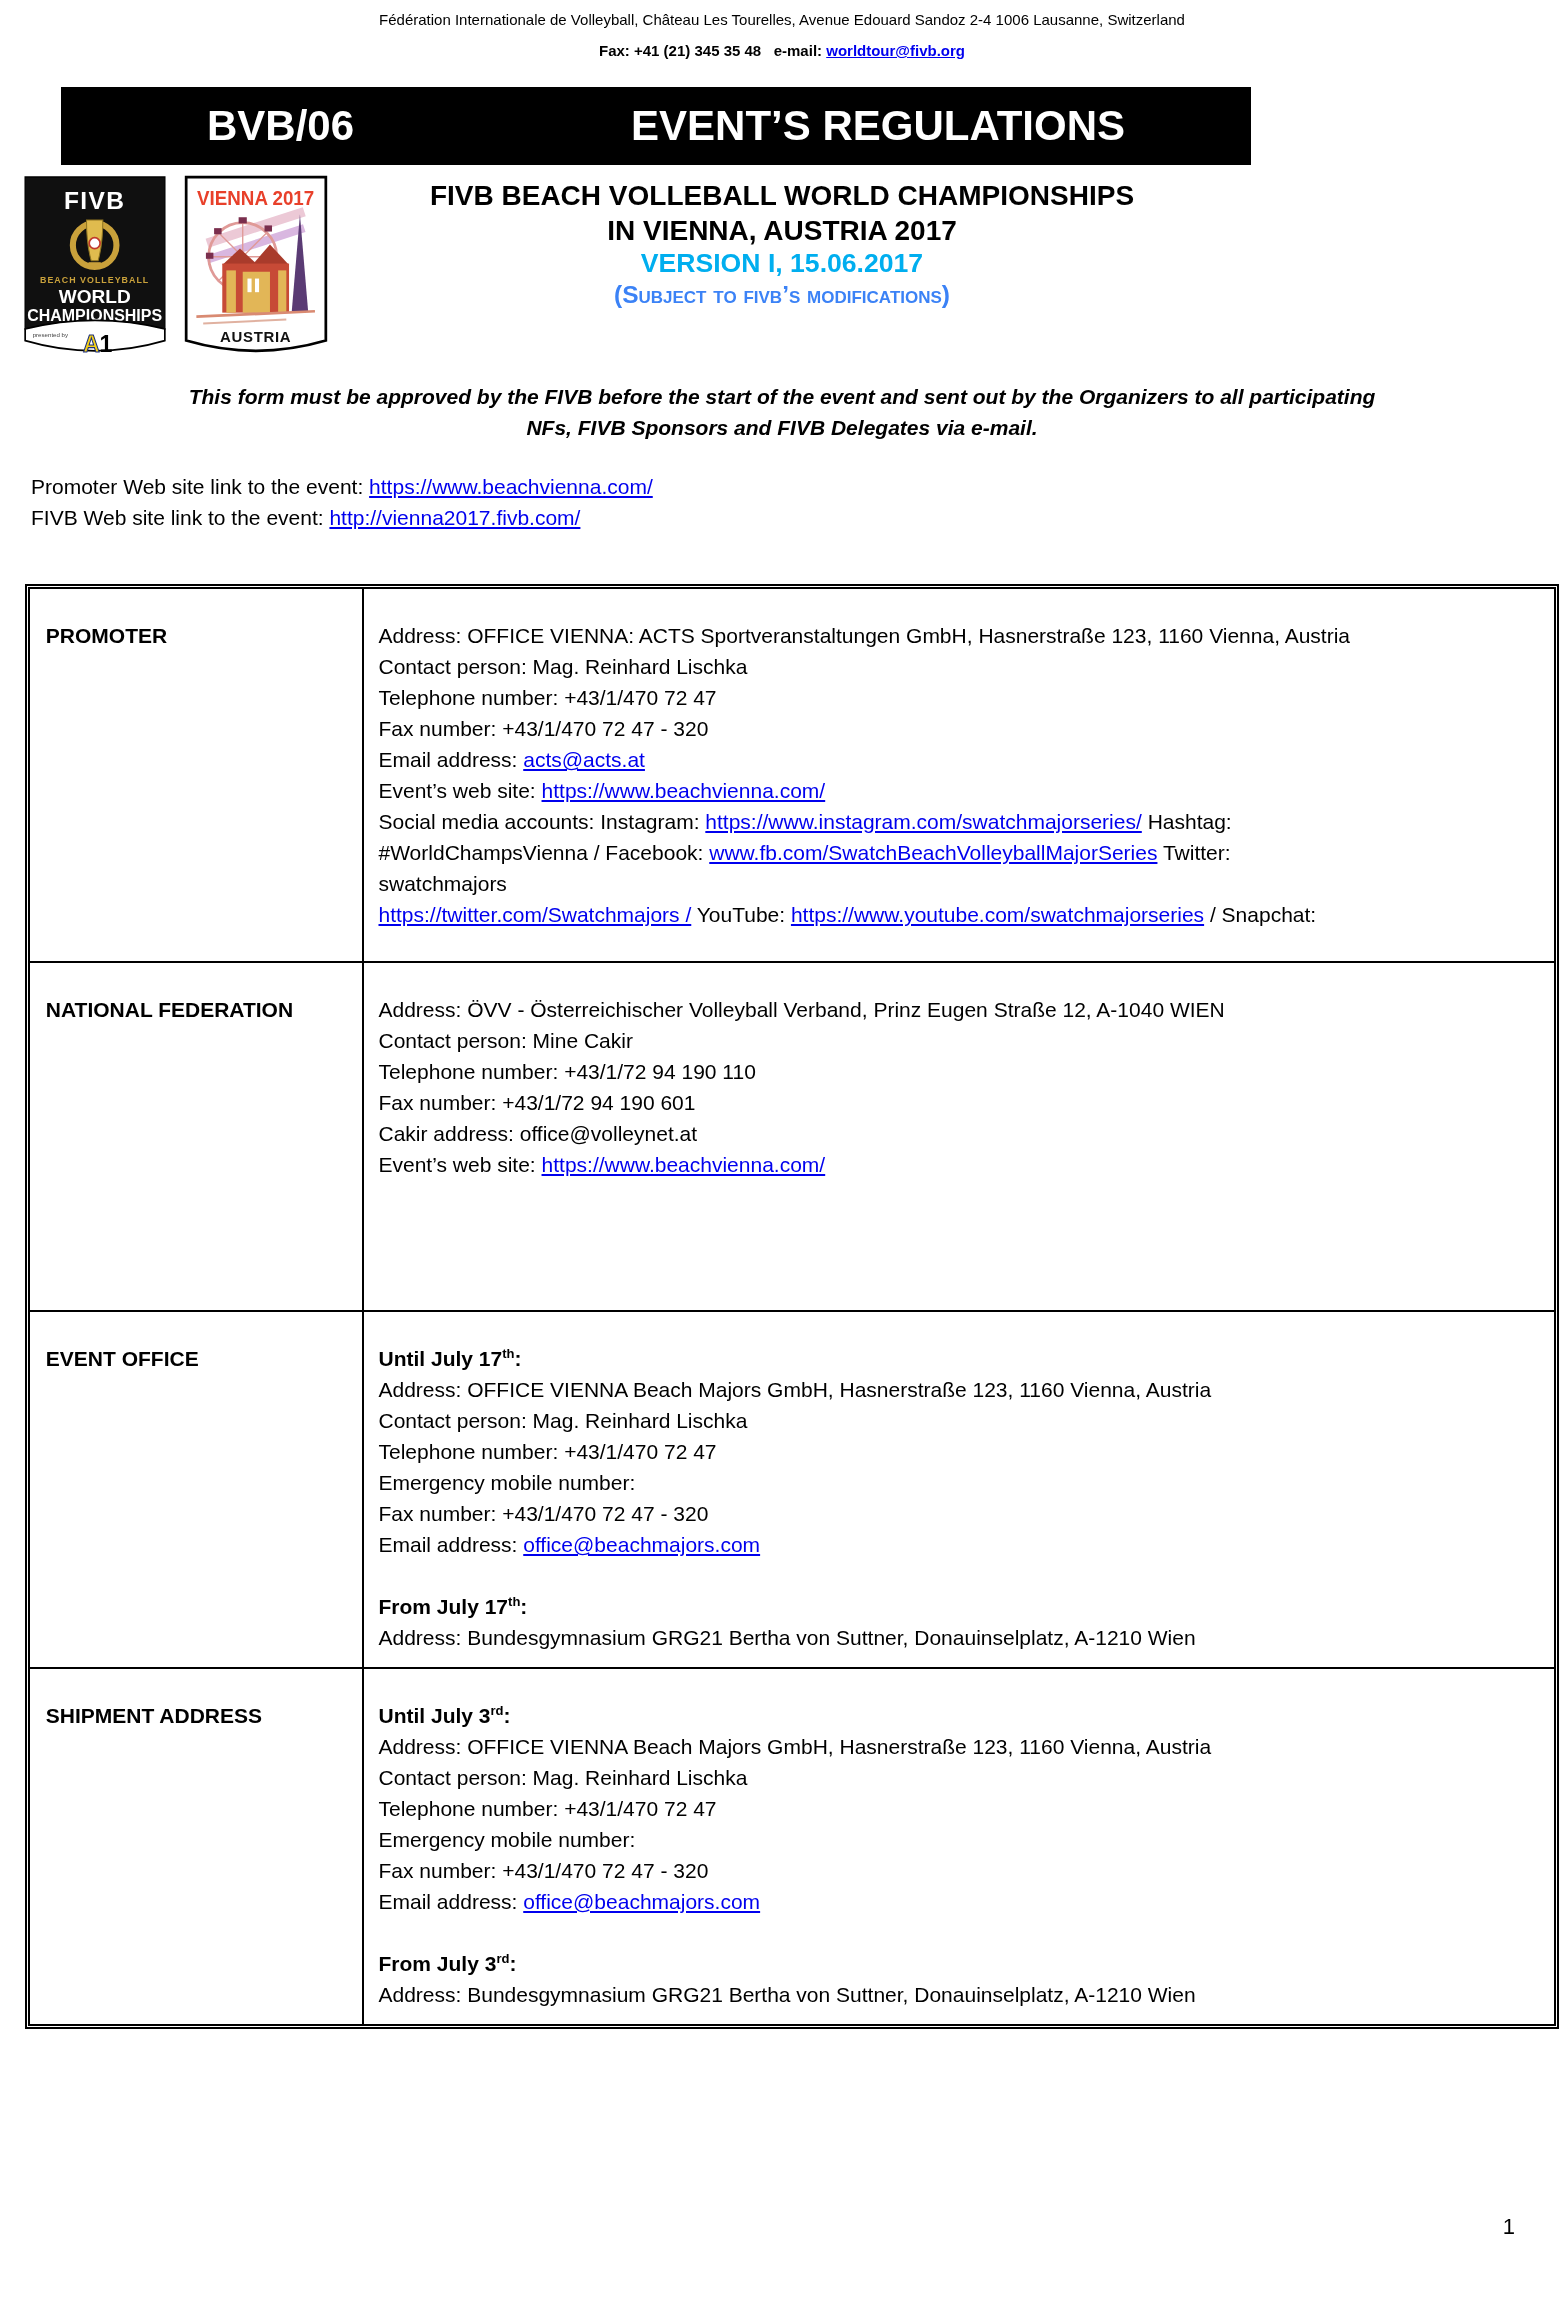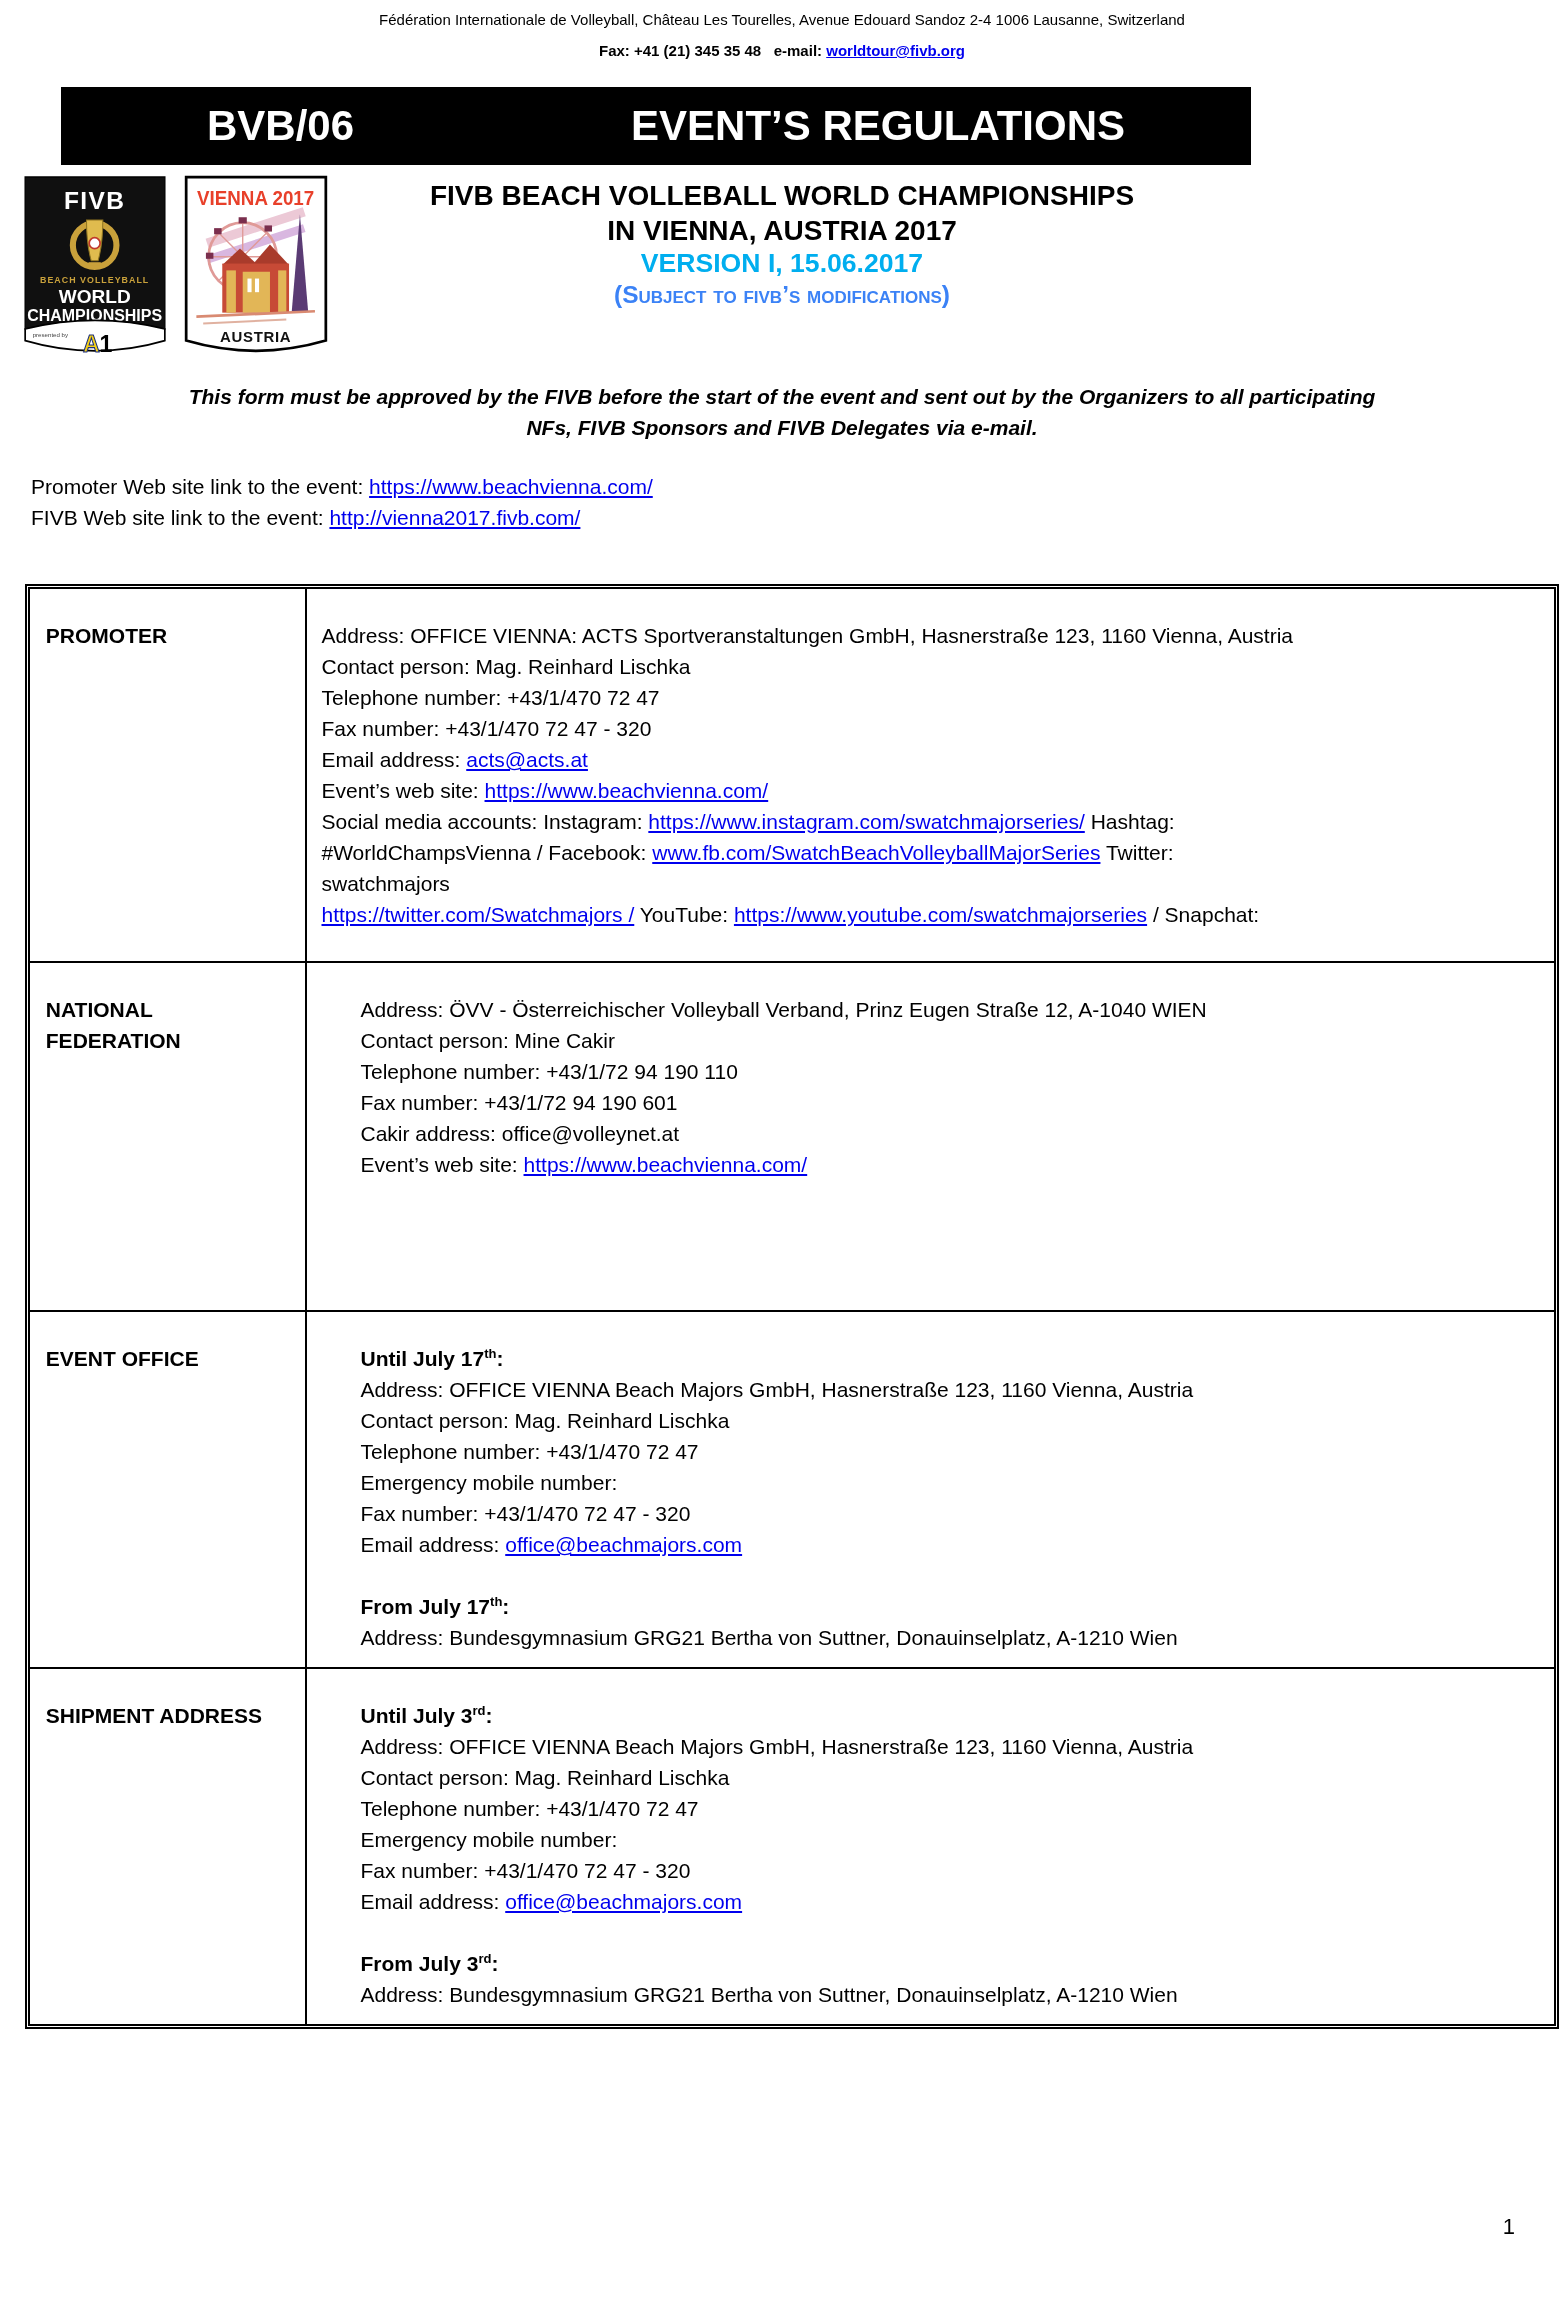--- a/index.html
+++ b/index.html
@@ -17,22 +17,22 @@
   .titleblock{position:absolute;top:178px;left:0;right:0;text-align:center;}
   .title-line{font-size:28px;font-weight:bold;line-height:35px;}
   .version{font-size:26.6px;font-weight:bold;color:#00aeef;line-height:31px;}
   .subject{font-size:24.5px;font-weight:bold;color:#3b82f6;font-variant:small-caps;line-height:31px;}
   .notice{position:absolute;top:381px;left:0;right:0;text-align:center;
           font-size:21px;font-weight:bold;font-style:italic;line-height:31px;}
   .weblinks{position:absolute;top:471px;left:31px;font-size:21px;line-height:31px;}
   .infotable{position:absolute;left:24.5px;top:584px;width:1534px;border:5.4px double #000;
              box-sizing:border-box;background:#fff;}
   .t-row{display:flex;}
-  .t-row + .t-row{border-top:2px solid #000;gap:39px;}
-  .t-label{width:277px;border-right:2px solid #000;box-sizing:border-box;
+  .t-row + .t-row{border-top:2px solid #000;}
+  .t-label{width:334px;border-right:2px solid #000;box-sizing:border-box;
            padding:31px 41px 13.6px 16.3px;font-weight:bold;font-size:21px;line-height:31px;}
   .t-content{flex:1;padding:31px 20.4px 13.6px 15px;font-size:21px;line-height:31px;box-sizing:border-box;}
   .t-content p{margin:0;min-height:31px;}
   .b{font-weight:bold;}
   sup{font-size:62%;vertical-align:super;line-height:0;}
   .pagenum{position:absolute;top:2214px;right:49px;font-size:22px;}
 </style>
 </head>
 <body>
 

